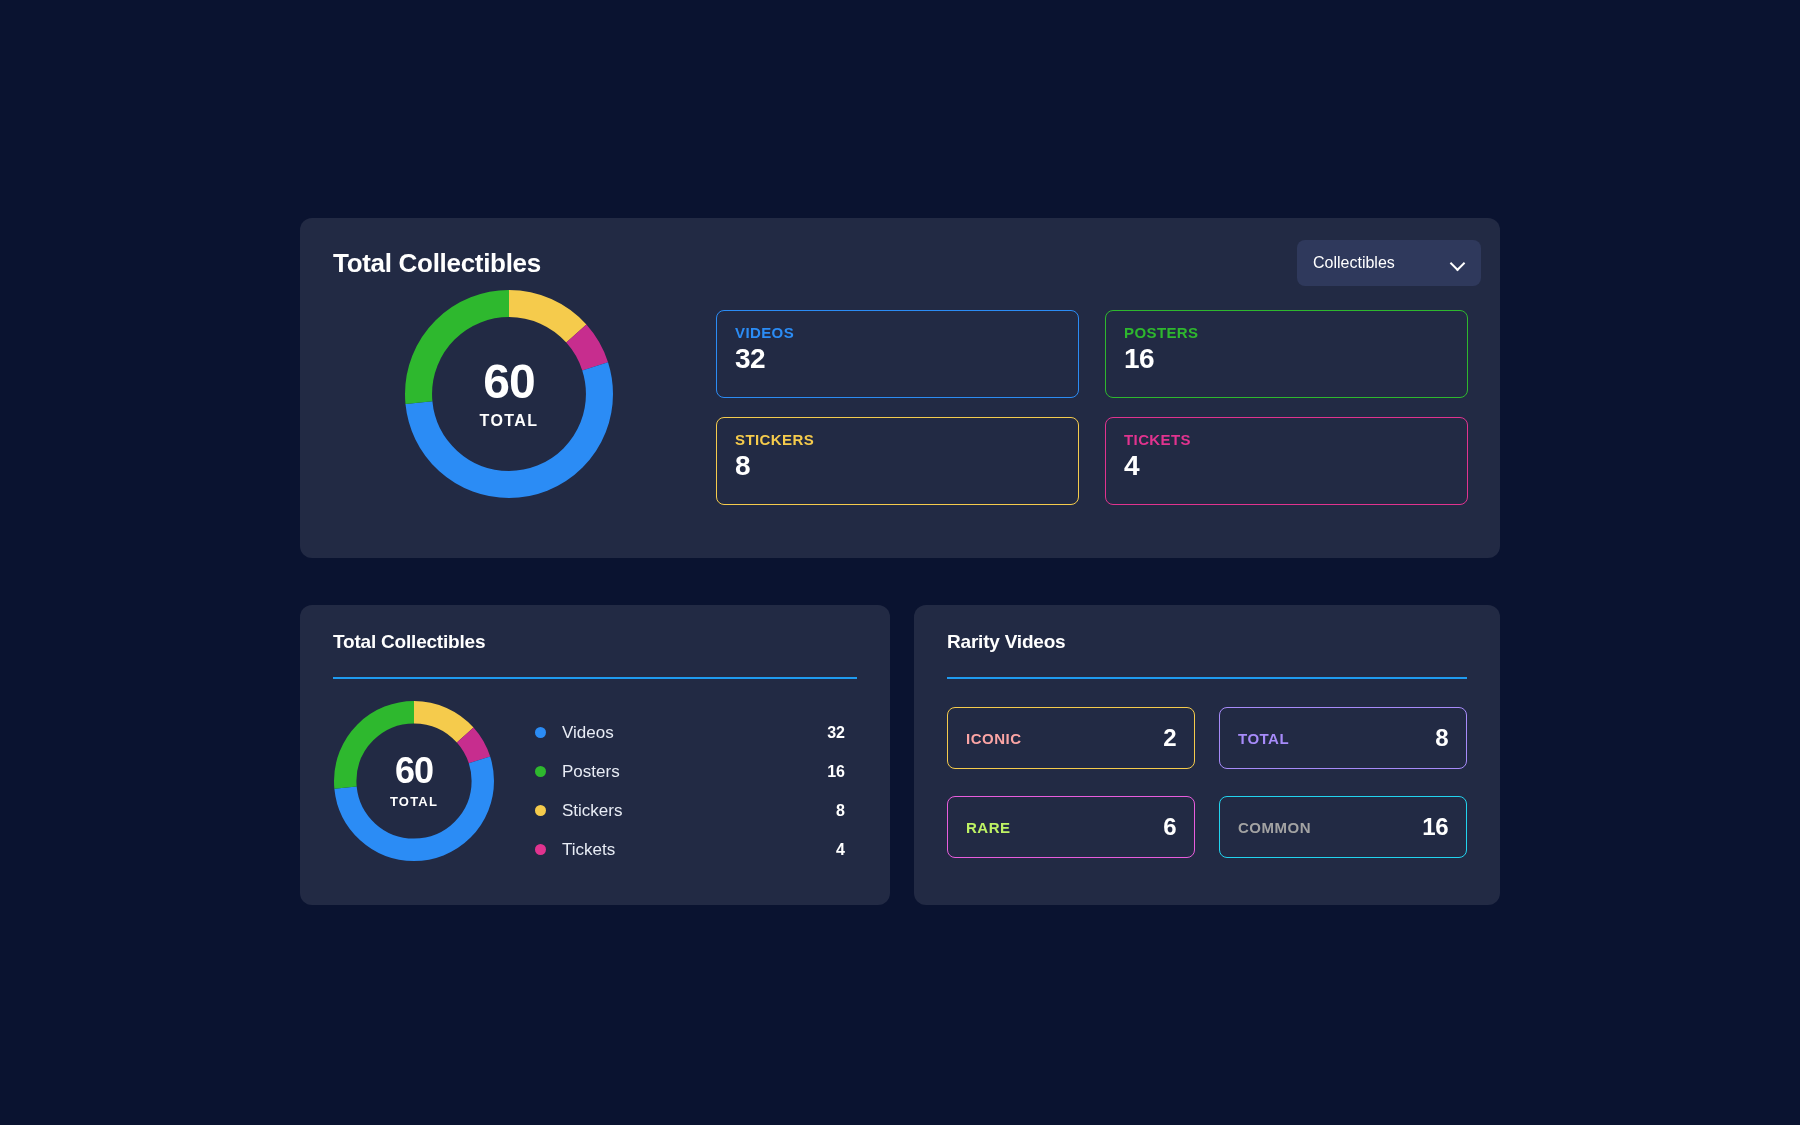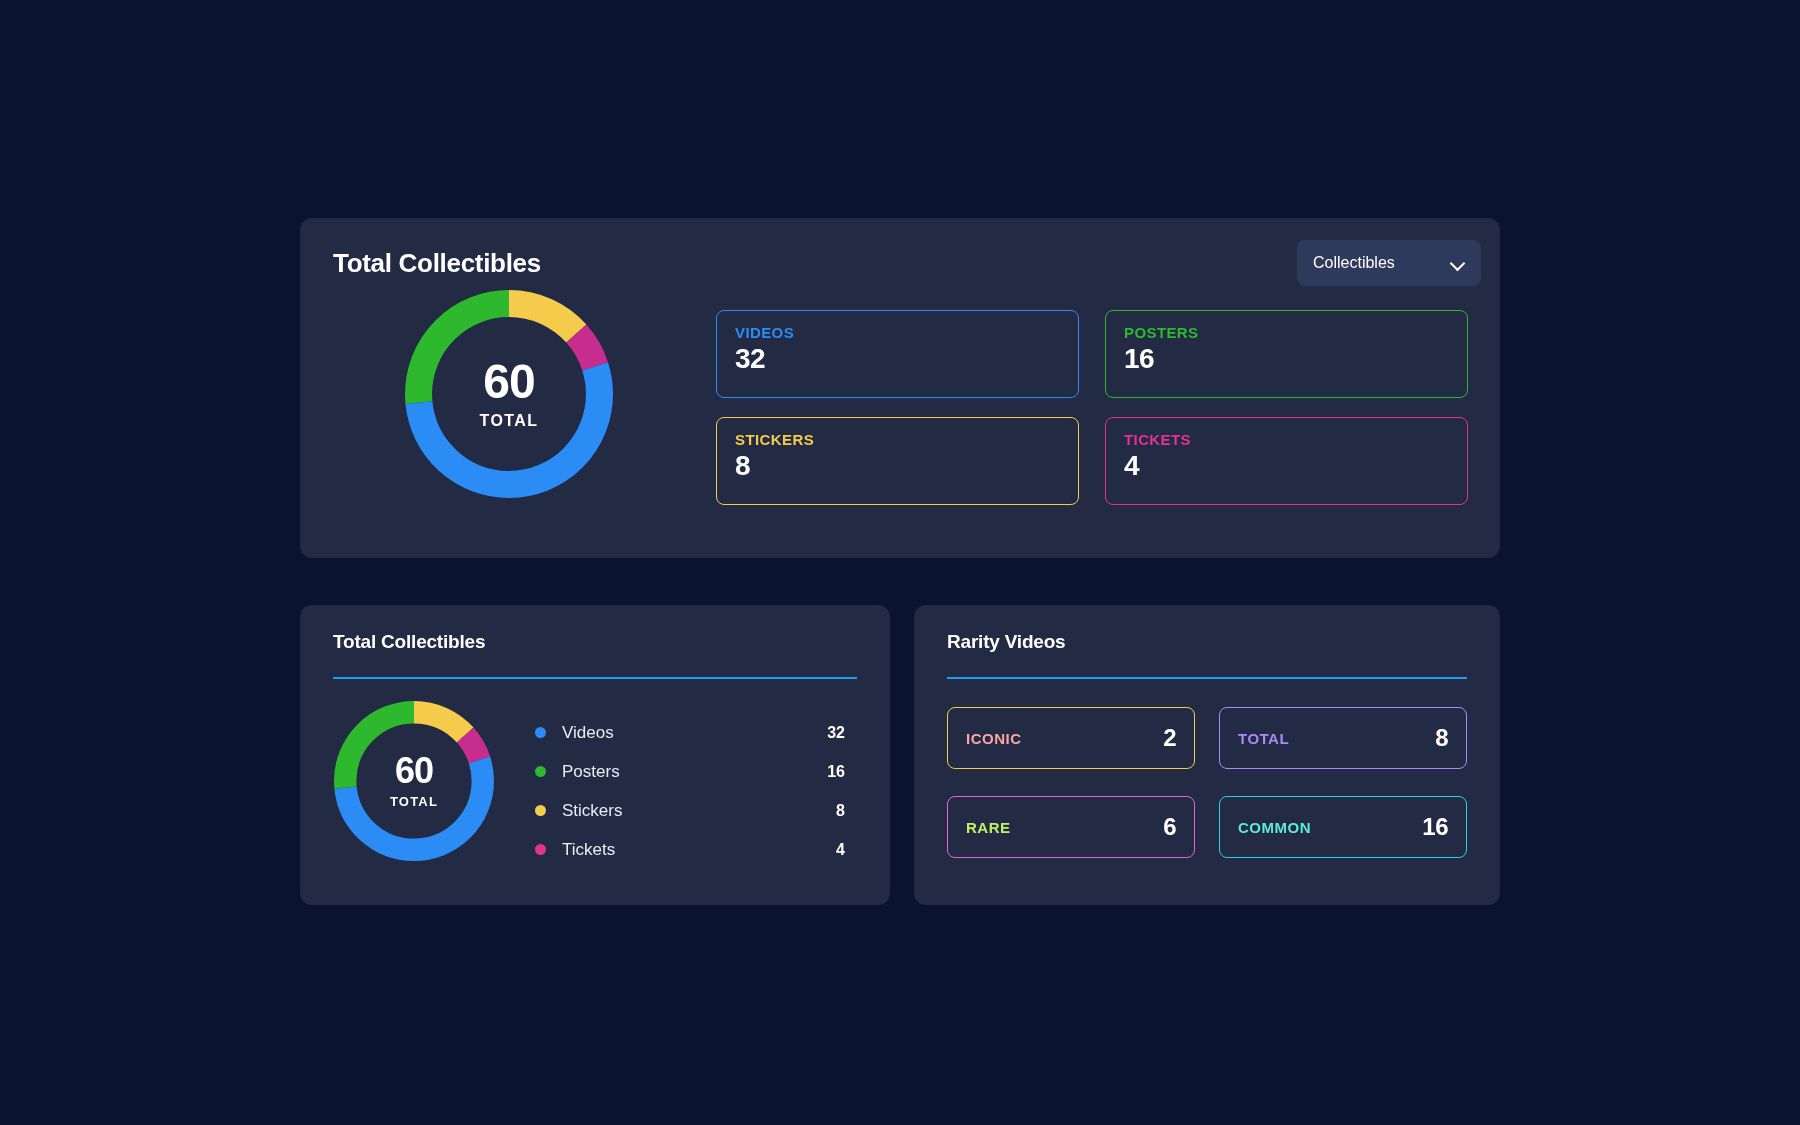--- a/index.html
+++ b/index.html
@@ -365,19 +365,19 @@
         </div>
         <div class="rarity-card" style="border-color: rgb(167, 139, 250);">
           <span class="rarity-label" style="color: rgb(167, 139, 250);">TOTAL</span>
           <span class="rarity-val">8</span>
         </div>
         <div class="rarity-card" style="border-color: rgb(232, 93, 221);">
           <span class="rarity-label" style="color: #bef264;">RARE</span>
           <span class="rarity-val">6</span>
         </div>
         <div class="rarity-card" style="border-color: rgb(34, 211, 238);">
-          <span class="rarity-label" style="color: #5eead4;">COMMON</span>
+          <span class="rarity-label" style="color: #a3a3a3;">COMMON</span>
           <span class="rarity-val">16</span>
         </div>
       </div>
   </div>
 
 </div>
 
 </body></html>

